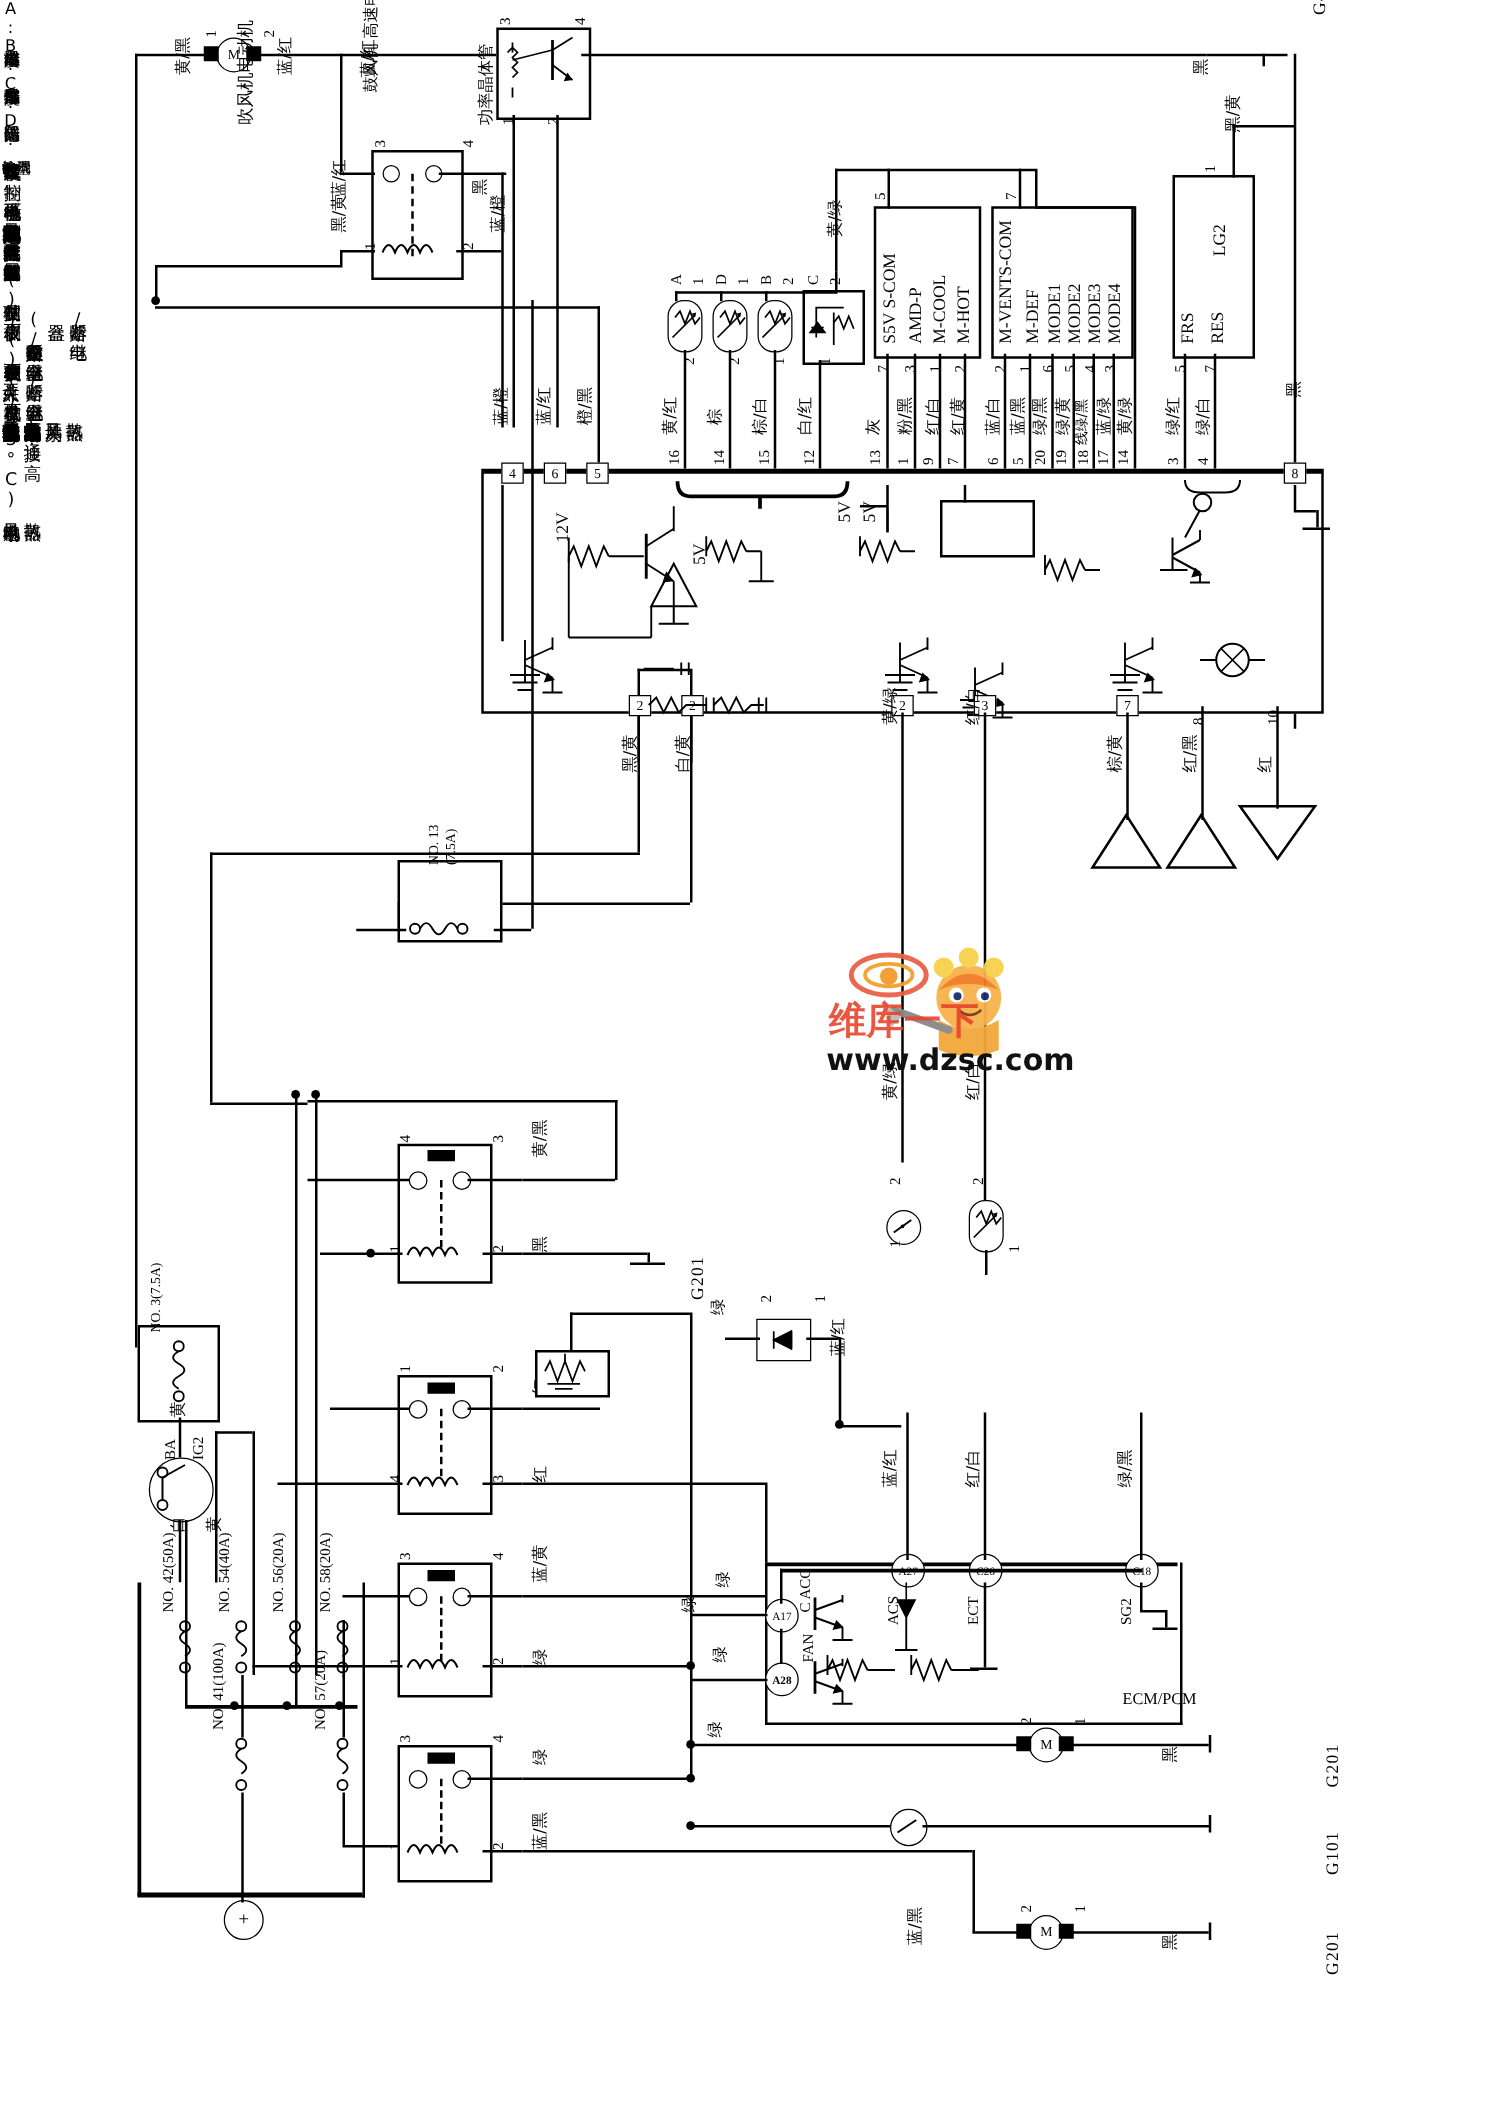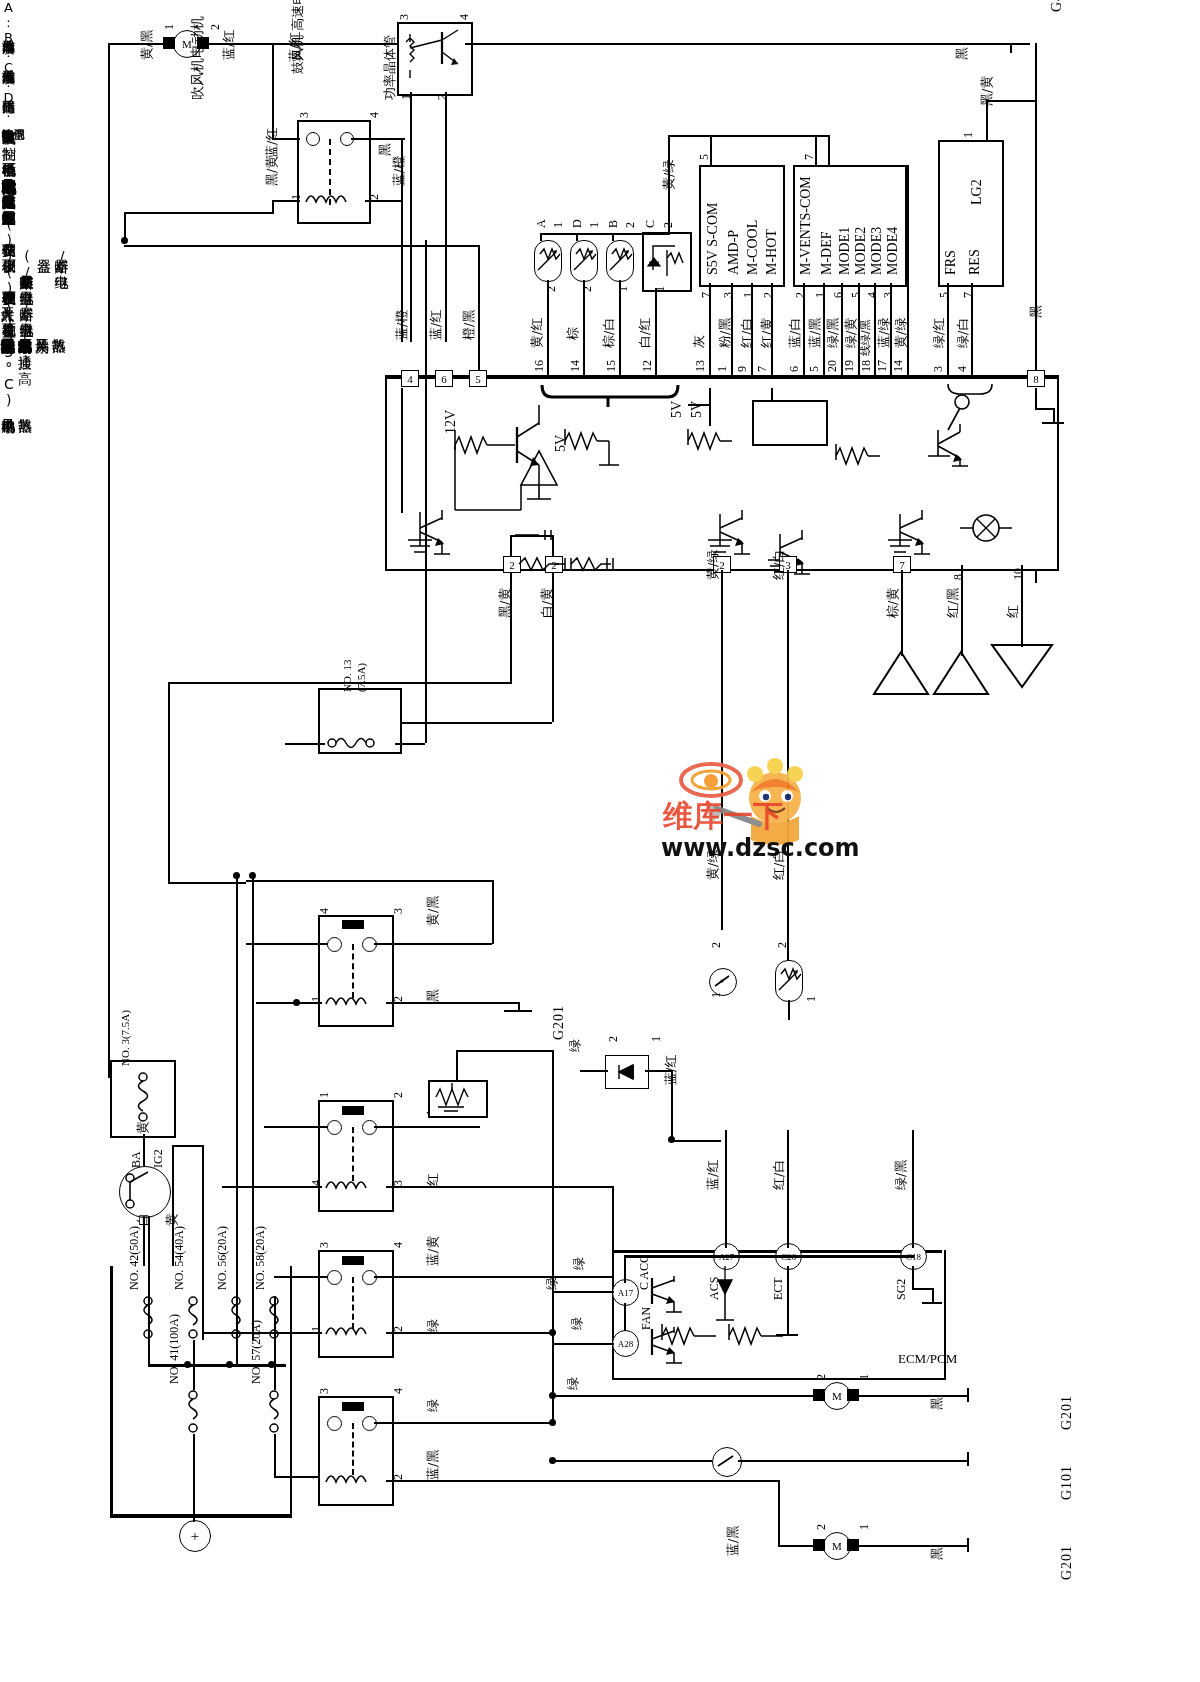--- a/index.html
+++ b/index.html
@@ -732,21 +732,21 @@
   <div class="ln h" style="left:788px;top:1020px;width:0;"></div>
 
   <div class="box" style="left:612px;top:1250px;width:330px;height:128px;border-top:none;"></div>
   <div class="ln h3" style="left:612px;top:1250px;width:330px;"></div>
   <div class="t" style="left:898px;top:1352px;font-size:13px;">ECM/PCM</div>
 
   <div class="circ" style="left:612px;top:1279px;width:25px;height:25px;font-size:9px;">A17</div>
   <div class="t" style="left:638px;top:1290px;transform-origin:0 0;transform:rotate(-90deg);font-size:12px;">C ACC</div>
   <div class="ln h" style="left:552px;top:1291px;width:62px;"></div>
 
-  <div class="circ" style="left:612px;top:1330px;width:25px;height:25px;font-size:9px;">A28</div>
+  <div class="circ" style="left:612px;top:1330px;width:25px;height:25px;font-size:9px;font-weight:bold;">A28</div>
   <div class="t" style="left:640px;top:1330px;transform-origin:0 0;transform:rotate(-90deg);font-size:12px;">FAN</div>
   <div class="ln v" style="left:624px;top:1303px;height:28px;"></div>
   <div class="ln h" style="left:552px;top:1343px;width:62px;"></div>
   <div class="vtr cn" style="left:570px;top:1330px;">绿</div>
 
   <svg width="90" height="40" style="left:640px;top:1276px;">
     <path d="M12,12 L34,4 M12,18 L34,26" stroke="#000" stroke-width="1.5" fill="none"></path>
     <path d="M12,2 l0,26" stroke="#000" stroke-width="2.2"></path>
     <path d="M29,20 l6,6 -9,2z" fill="#000"></path>
     <path d="M34,0 l0,6 M34,26 l0,10 M26,36 l16,0" stroke="#000" stroke-width="1.5" fill="none"></path>

